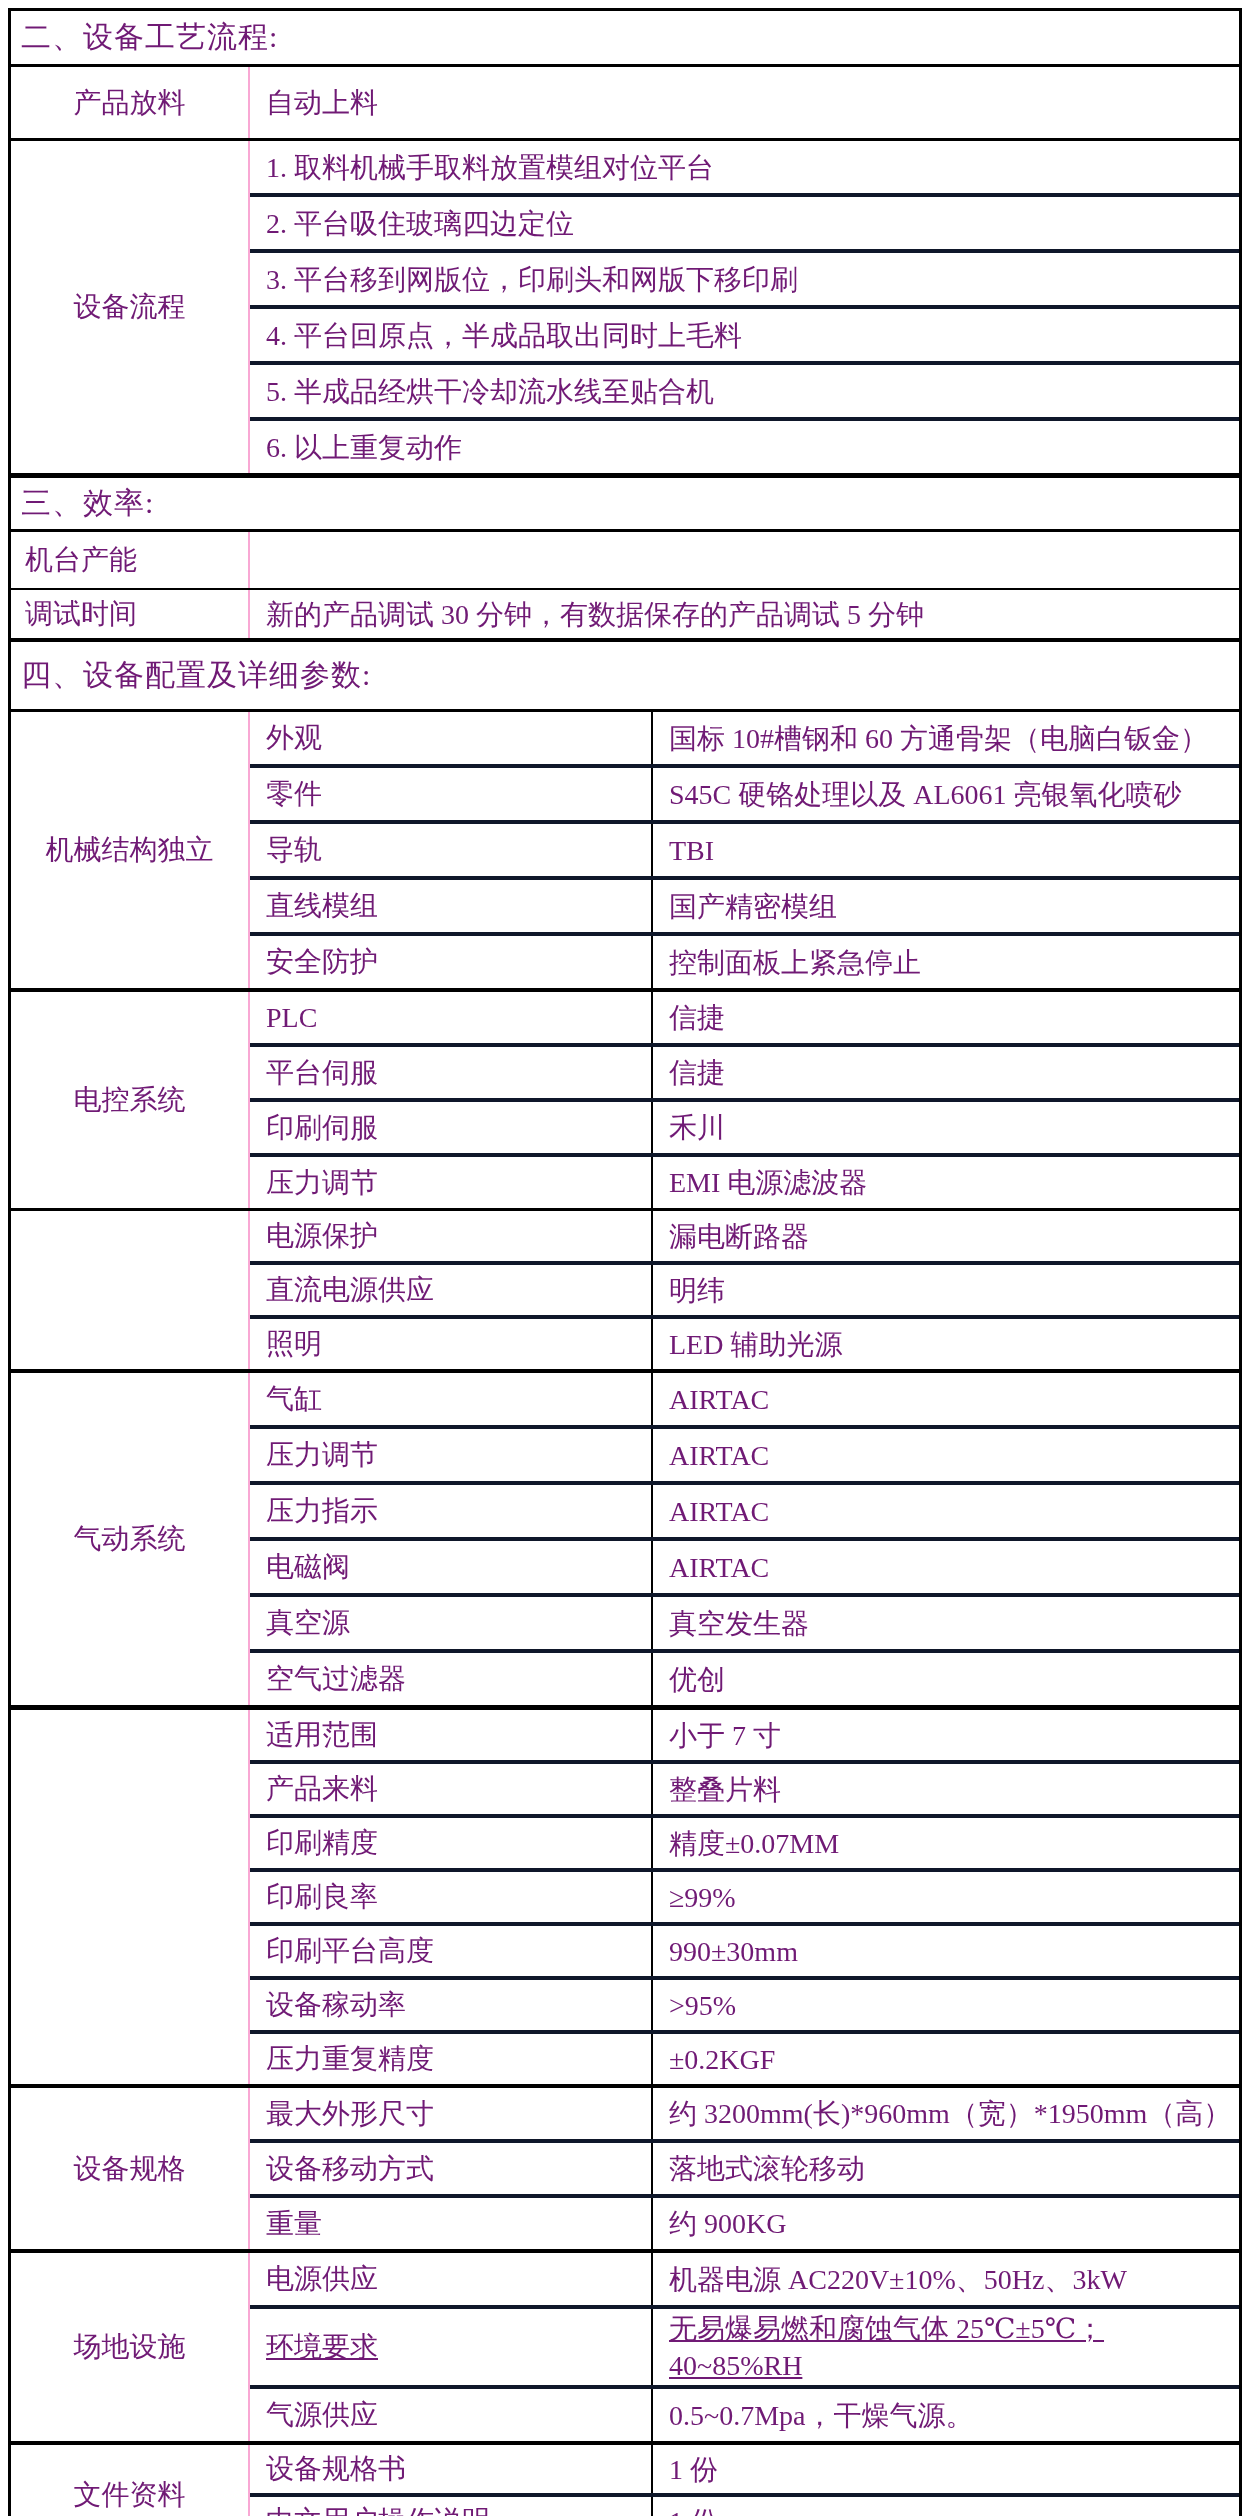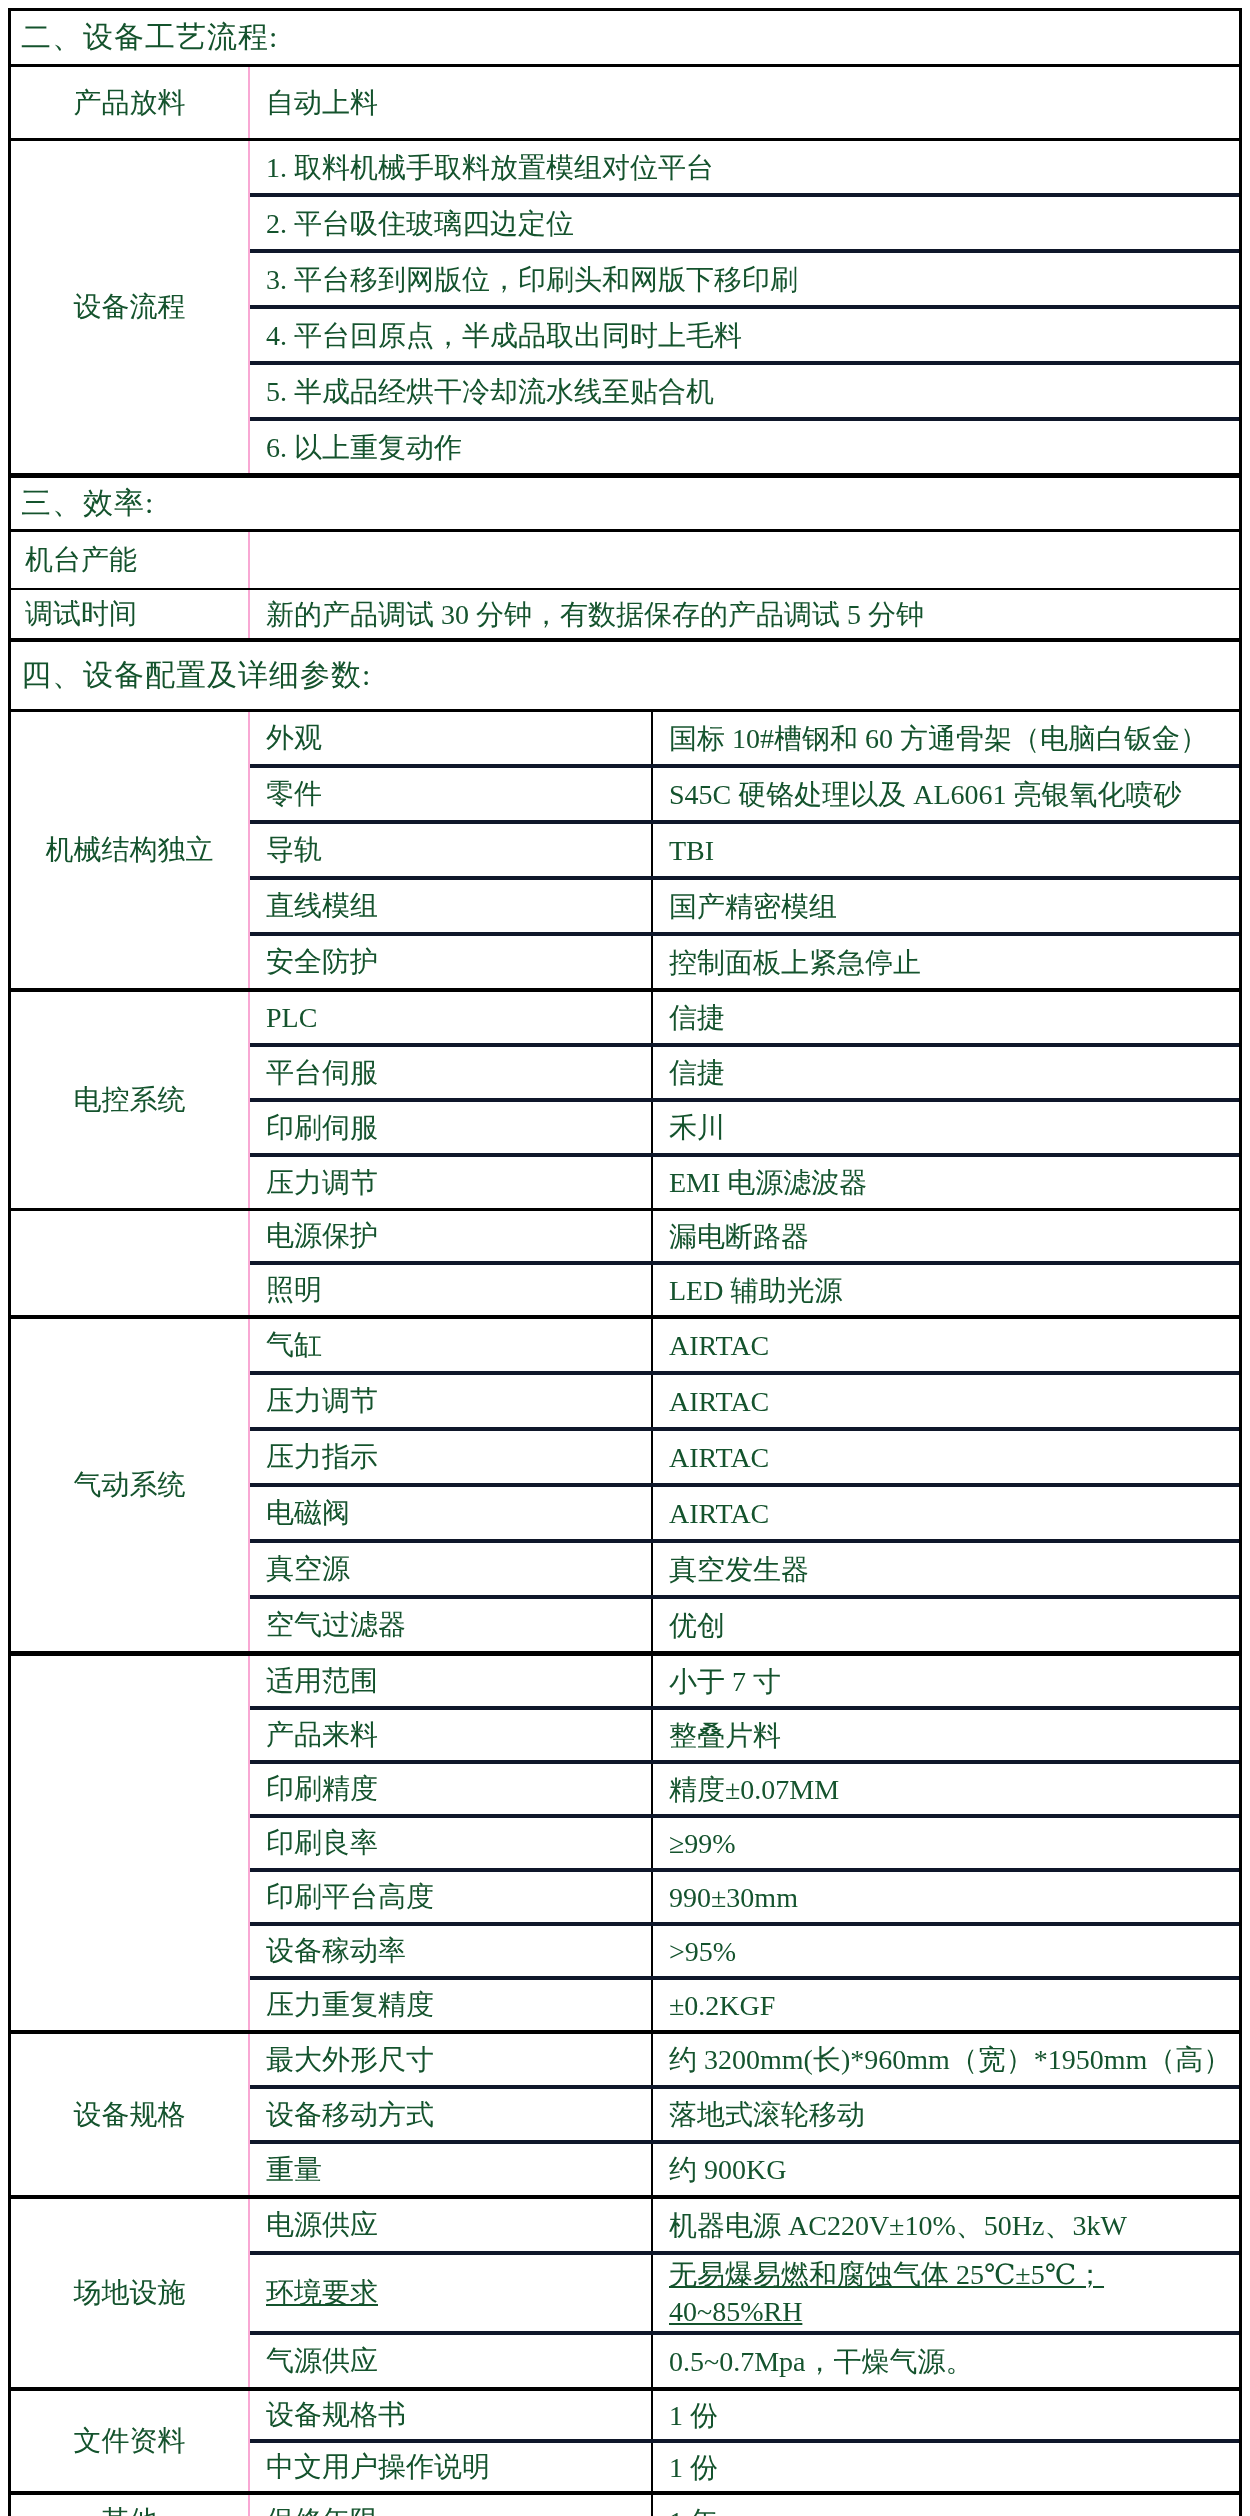--- a/index.html
+++ b/index.html
@@ -1,18 +1,18 @@
 <!DOCTYPE html>
 <html><head>
 <meta charset="utf-8">
 <style>
   html,body { margin:0; padding:0; background:#ffffff; }
   .page {
     position:relative; width:1250px; height:2516px; background:#ffffff;
-    font-family:"Liberation Serif","DejaVu Serif",serif; color:#14532d;
+    font-family:"Liberation Serif","DejaVu Serif",serif; color:#701a75;
     overflow:hidden;
   }
   .spec-table {
     position:absolute; left:8px; top:8px; width:1228px;
     border:3px solid #000; background:#fff; box-sizing:content-box;
   }
   .sec { border-bottom:0 solid #000; box-sizing:border-box; }
   .title-row {
     display:flex; align-items:center; padding-left:10px;
     font-size:30px; letter-spacing:1px;
@@ -146,20 +146,24 @@
         </div>
       </div>
       <div class="sec group" style="border-bottom-width: 4px;">
         <div class="cell-label center"></div>
         <div class="group-rows">
           <div class="g-row first" style="height: 50px;">
             <div class="cell-param">电源保护</div>
             <div class="cell-value">漏电断路器</div>
           </div>
           <div class="g-row" style="height: 50px;">
+            <div class="cell-param">直流电源供应</div>
+            <div class="cell-value">明纬</div>
+          </div>
+          <div class="g-row" style="height: 50px;">
             <div class="cell-param">照明</div>
             <div class="cell-value">LED 辅助光源</div>
           </div>
         </div>
       </div>
       <div class="sec group" style="border-bottom-width: 5px;">
         <div class="cell-label center">
           <span>气动系统</span>
         </div>
         <div class="group-rows">

